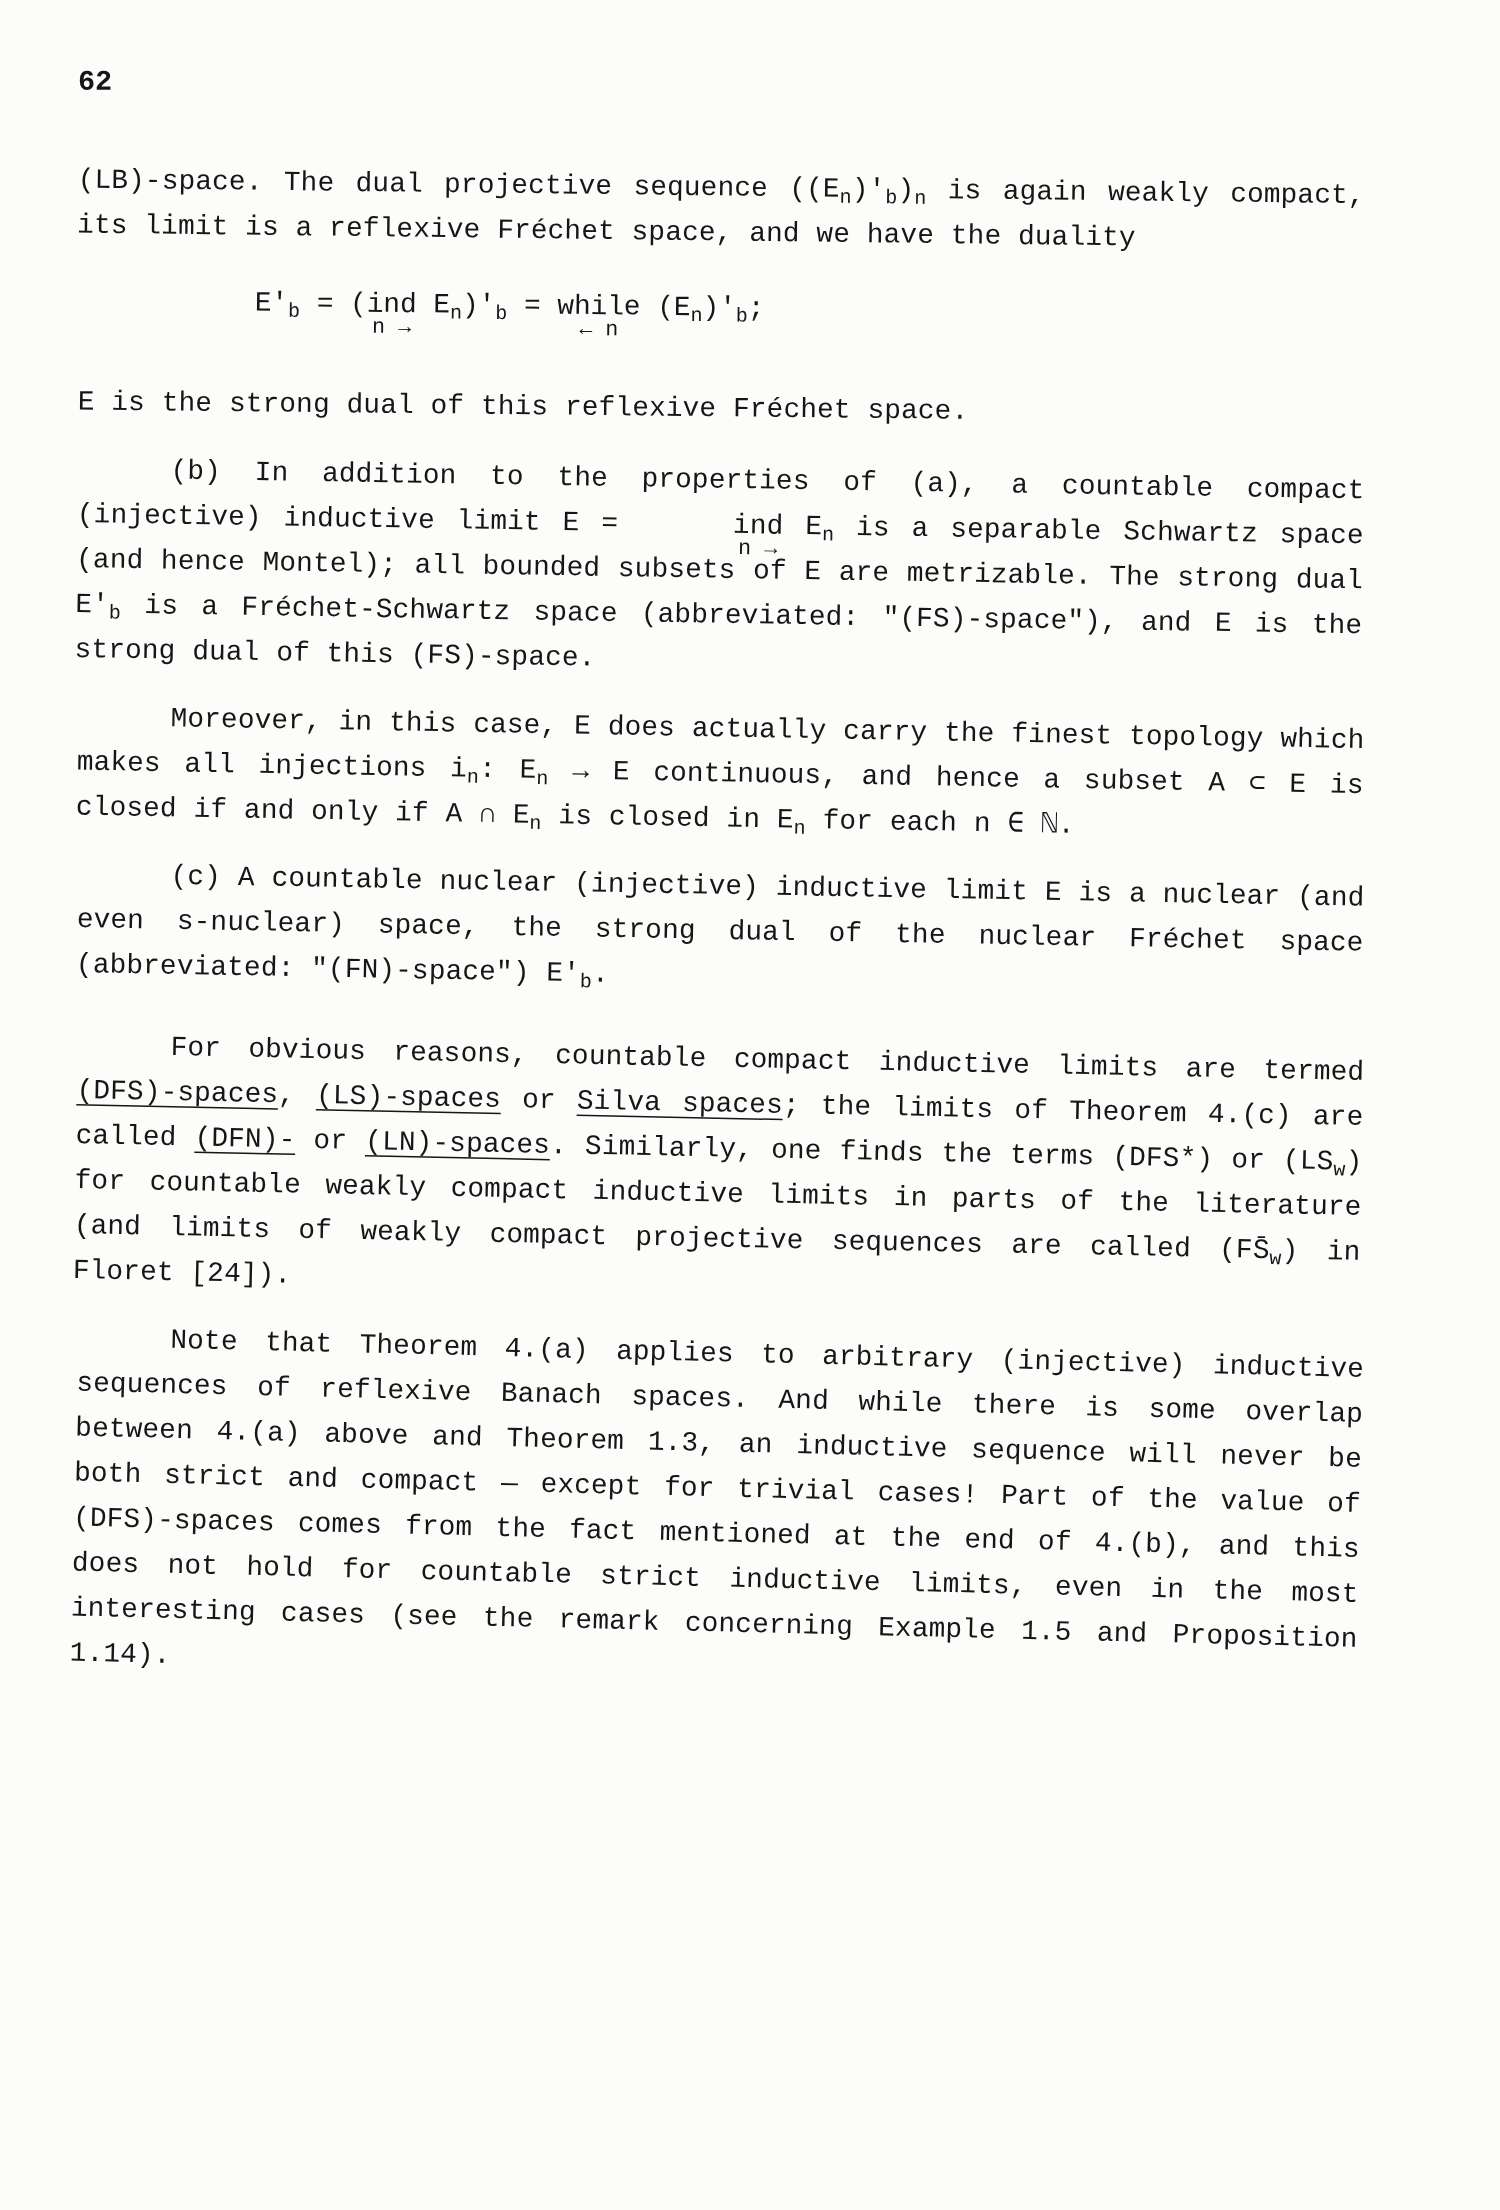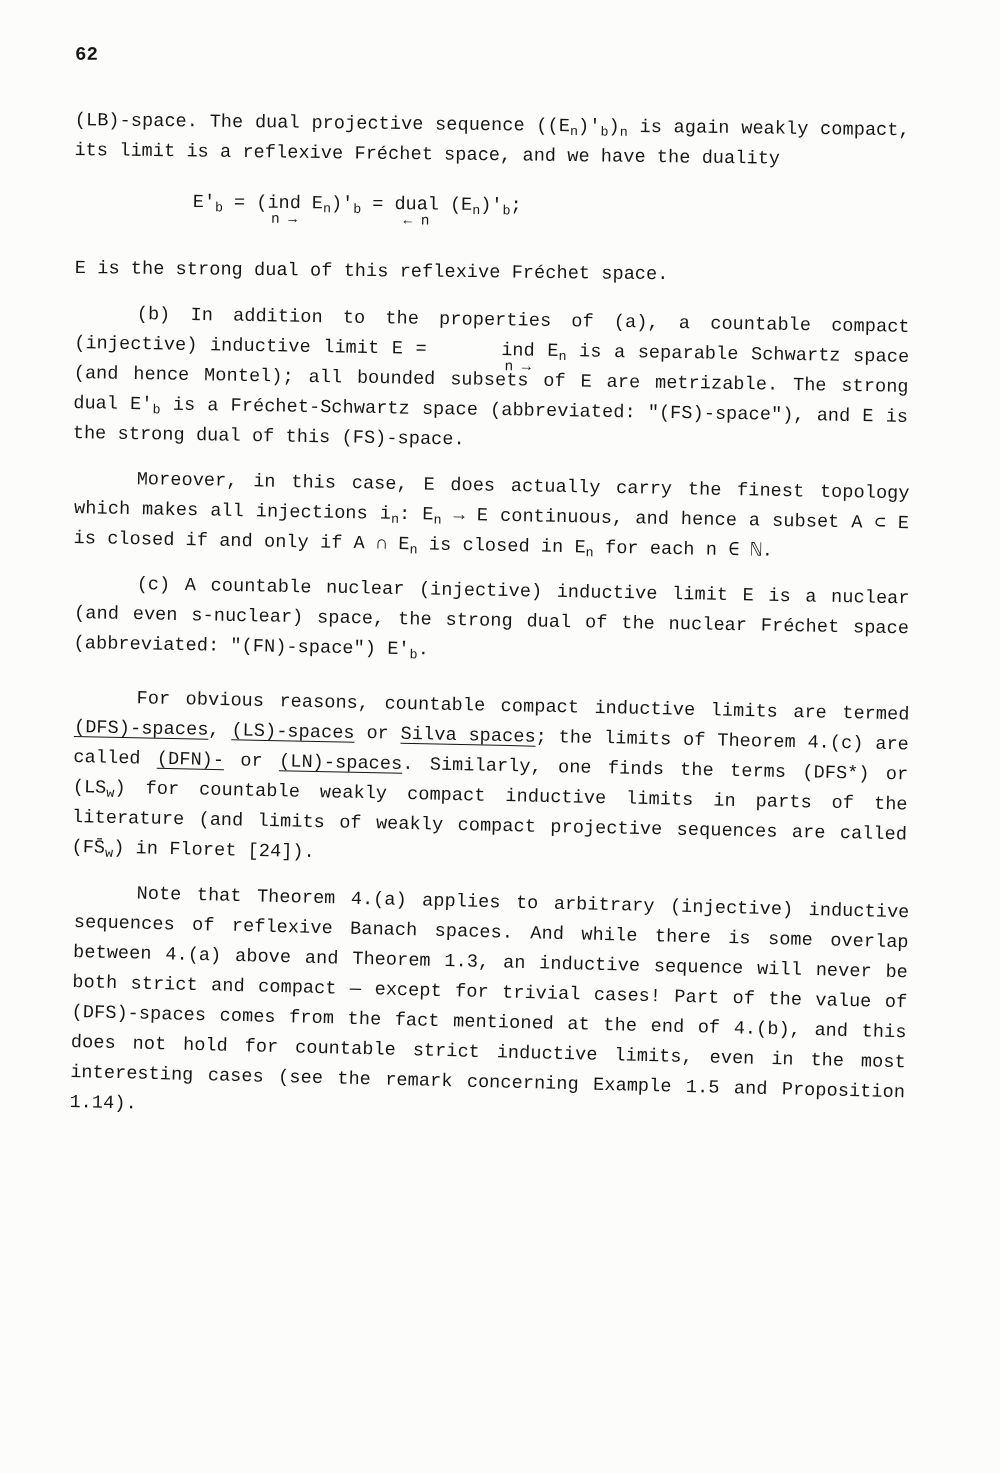--- a/index.html
+++ b/index.html
@@ -8,21 +8,21 @@
     height: 1473px;
     background: #fcfcfa;
     color: #161616;
     font-family: "Liberation Mono", "DejaVu Sans Mono", monospace;
     overflow: hidden;
   }
   .page {
     position: relative;
     width: 1000px;
     height: 1473px;
-    padding: 46px 90px 0 75px;
+    padding: 46px 90px 0 52px;
     overflow: hidden;
   }
   .page-number {
     font-size: 19px;
     font-weight: 700;
     margin-bottom: 38px;
     transform: rotate(0.3deg);
   }
   .para {
     font-size: 18.5px;
@@ -64,21 +64,21 @@
 </style>
 </head>
 <body style="background: rgb(252, 252, 250); color: rgb(22, 22, 22);">
 
 <div class="page">
 
   <div class="page-number">62</div>
 
   <p class="para r1">(LB)-space.  The dual projective sequence  ((E<sub>n</sub>)'<sub>b</sub>)<sub>n</sub>  is again weakly compact, its limit is a reflexive Fréchet space, and we have the duality</p>
 
-  <div class="equation r2">E'<sub>b</sub> = (<span class="stack"><span>ind</span><span class="under">n →</span></span> E<sub>n</sub>)'<sub>b</sub> = <span class="stack"><span>dual</span><span class="under">← n</span></span> (E<sub>n</sub>)'<sub>b</sub>;</div>
+  <div class="equation r2">E'<sub>b</sub> = (<span class="stack"><span>ind</span><span class="under">n →</span></span> E<sub>n</sub>)'<sub>b</sub> = <span class="stack"><span>while</span><span class="under">← n</span></span> (E<sub>n</sub>)'<sub>b</sub>;</div>
 
   <p class="para r2">E  is the strong dual of this reflexive Fréchet space.</p>
 
   <p class="para indent r3">(b)  In addition to the properties of (a), a countable compact (injective) inductive limit  E = <span class="stack"><span>ind</span><span class="under">n →</span></span> E<sub>n</sub>  is a separable Schwartz space (and hence Montel); all bounded subsets of  E  are metrizable.  The strong dual  E'<sub>b</sub>  is a Fréchet-Schwartz space (abbreviated: "(FS)-space"), and  E  is the strong dual of this (FS)-space.</p>
 
   <p class="para indent r4">Moreover, in this case,  E  does actually carry the finest topology which makes all injections  i<sub>n</sub>: E<sub>n</sub> → E  continuous, and hence a subset A ⊂ E  is closed if and only if  A ∩ E<sub>n</sub>  is closed in  E<sub>n</sub>  for each  n ∈ ℕ.</p>
 
   <p class="para indent r4">(c)  A countable nuclear (injective) inductive limit  E  is a nuclear (and even s-nuclear) space, the strong dual of the nuclear Fréchet space (abbreviated: "(FN)-space")  E'<sub>b</sub>.</p>
 
   <p class="para indent r5 mt1">For obvious reasons, countable compact inductive limits are termed <span class="u">(DFS)-spaces</span>, <span class="u">(LS)-spaces</span> or <span class="u">Silva spaces</span>; the limits of Theorem 4.(c) are called <span class="u">(DFN)-</span> or <span class="u">(LN)-spaces</span>.  Similarly, one finds the terms (DFS*) or (LS<sub>w</sub>) for countable weakly compact inductive limits in parts of the literature (and limits of weakly compact projective sequences are called (FS̄<sub>w</sub>) in Floret [24]).</p>

